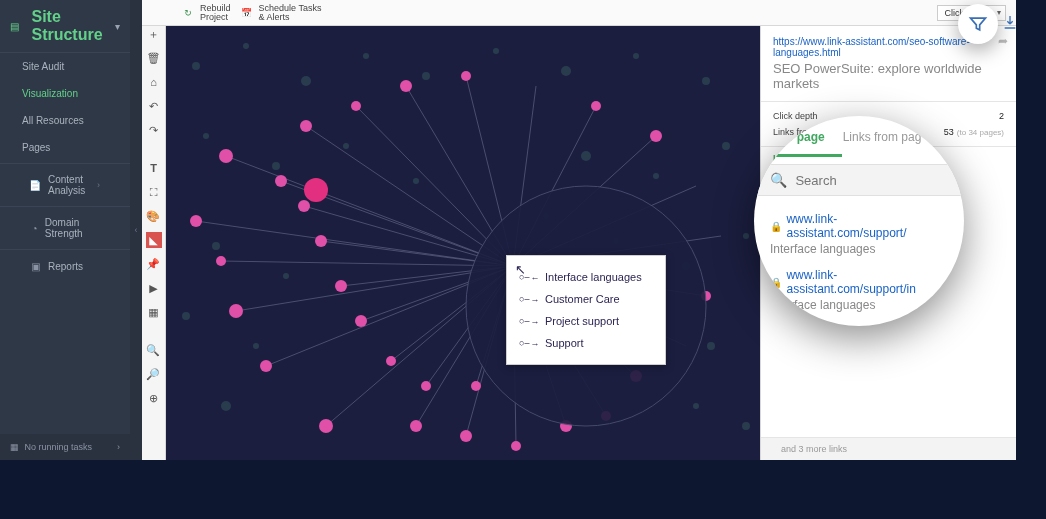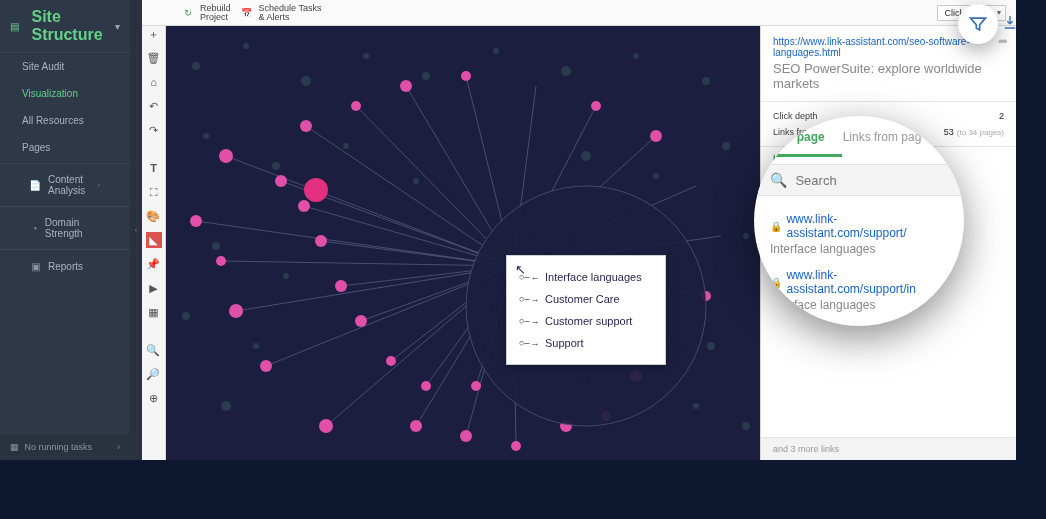--- a/index.html
+++ b/index.html
@@ -49,21 +49,21 @@
 .rp-url{color:#1a63c6;font-size:10px;display:block;margin-bottom:3px}
 .rp-sub{color:#888;font-size:13px}
 .rp-share{position:absolute;right:8px;top:8px;color:#bbb;font-size:12px}
 .rp-stats{padding:6px 12px;border-bottom:1px solid #e5e5e5}
 .rp-row{display:flex;justify-content:space-between;padding:3px 0;font-size:9px}
 .rp-row .v{color:#222}
 .rp-row .sub{color:#aaa;font-size:8px;margin-left:3px}
 .rp-tabs{display:flex;gap:14px;padding:6px 12px 0;font-size:9px}
 .rp-tab{padding-bottom:4px;color:#888}
 .rp-tab.active{color:#41a85f;border-bottom:2px solid #41a85f;font-weight:bold}
-.rp-foot{position:absolute;left:0;bottom:0;right:0;padding:6px 12px;background:#f3f3f3;color:#999;font-size:9px;border-top:1px solid #e5e5e5}
+.rp-foot{position:absolute;left:0;bottom:0;right:0;padding:6px 20px;background:#f3f3f3;color:#999;font-size:9px;border-top:1px solid #e5e5e5}
 
 
 .lens{position:absolute;left:754px;top:116px;width:210px;height:210px;border-radius:50%;background:#fff;box-shadow:0 12px 40px rgba(0,0,0,.45);overflow:hidden}
 .l-tabs{position:absolute;top:14px;left:0;right:0;height:26px;display:flex;padding:0 18px;gap:18px;font-size:12px;color:#999}
 .l-tab{white-space:nowrap}
 .l-tab.active{color:#41a85f;font-weight:bold}
 .l-underline{position:absolute;top:38px;left:18px;width:70px;height:3px;background:#41a85f}
 .l-search{position:absolute;top:48px;left:0;right:0;height:32px;background:#f3f3f3;border-top:1px solid #e0e0e0;border-bottom:1px solid #e0e0e0;display:flex;align-items:center;padding:0 16px;gap:8px}
 .l-search .sic{color:#aaa;font-size:14px}
 .l-search input{border:none;background:transparent;font-size:13px;color:#888;outline:none;width:120px}
@@ -272,21 +272,21 @@
   <div class="tt-row">
     <span class="tt-arrow">○–<span>←</span></span>
     <span>Interface languages</span>
   </div>
   <div class="tt-row">
     <span class="tt-arrow">○–<span>→</span></span>
     <span>Customer Care</span>
   </div>
   <div class="tt-row">
     <span class="tt-arrow">○–<span>→</span></span>
-    <span>Customer support</span>
+    <span>Project support</span>
   </div>
   <div class="tt-row">
     <span class="tt-arrow">○–<span>→</span></span>
     <span>Support</span>
   </div>
 </div>
 
 <div class="rpanel">
   <div class="rp-share">➦</div>
   <div class="rp-head">

